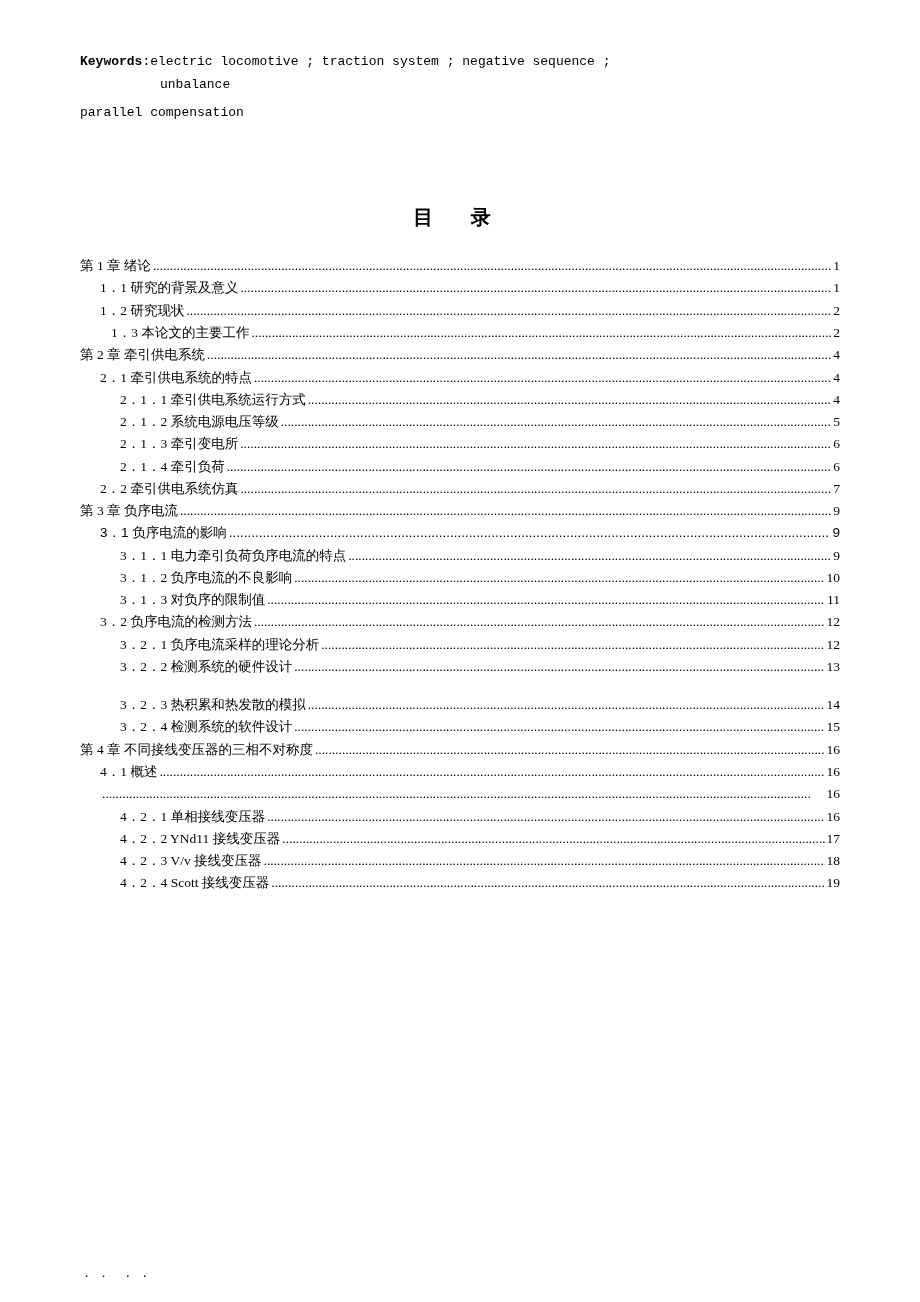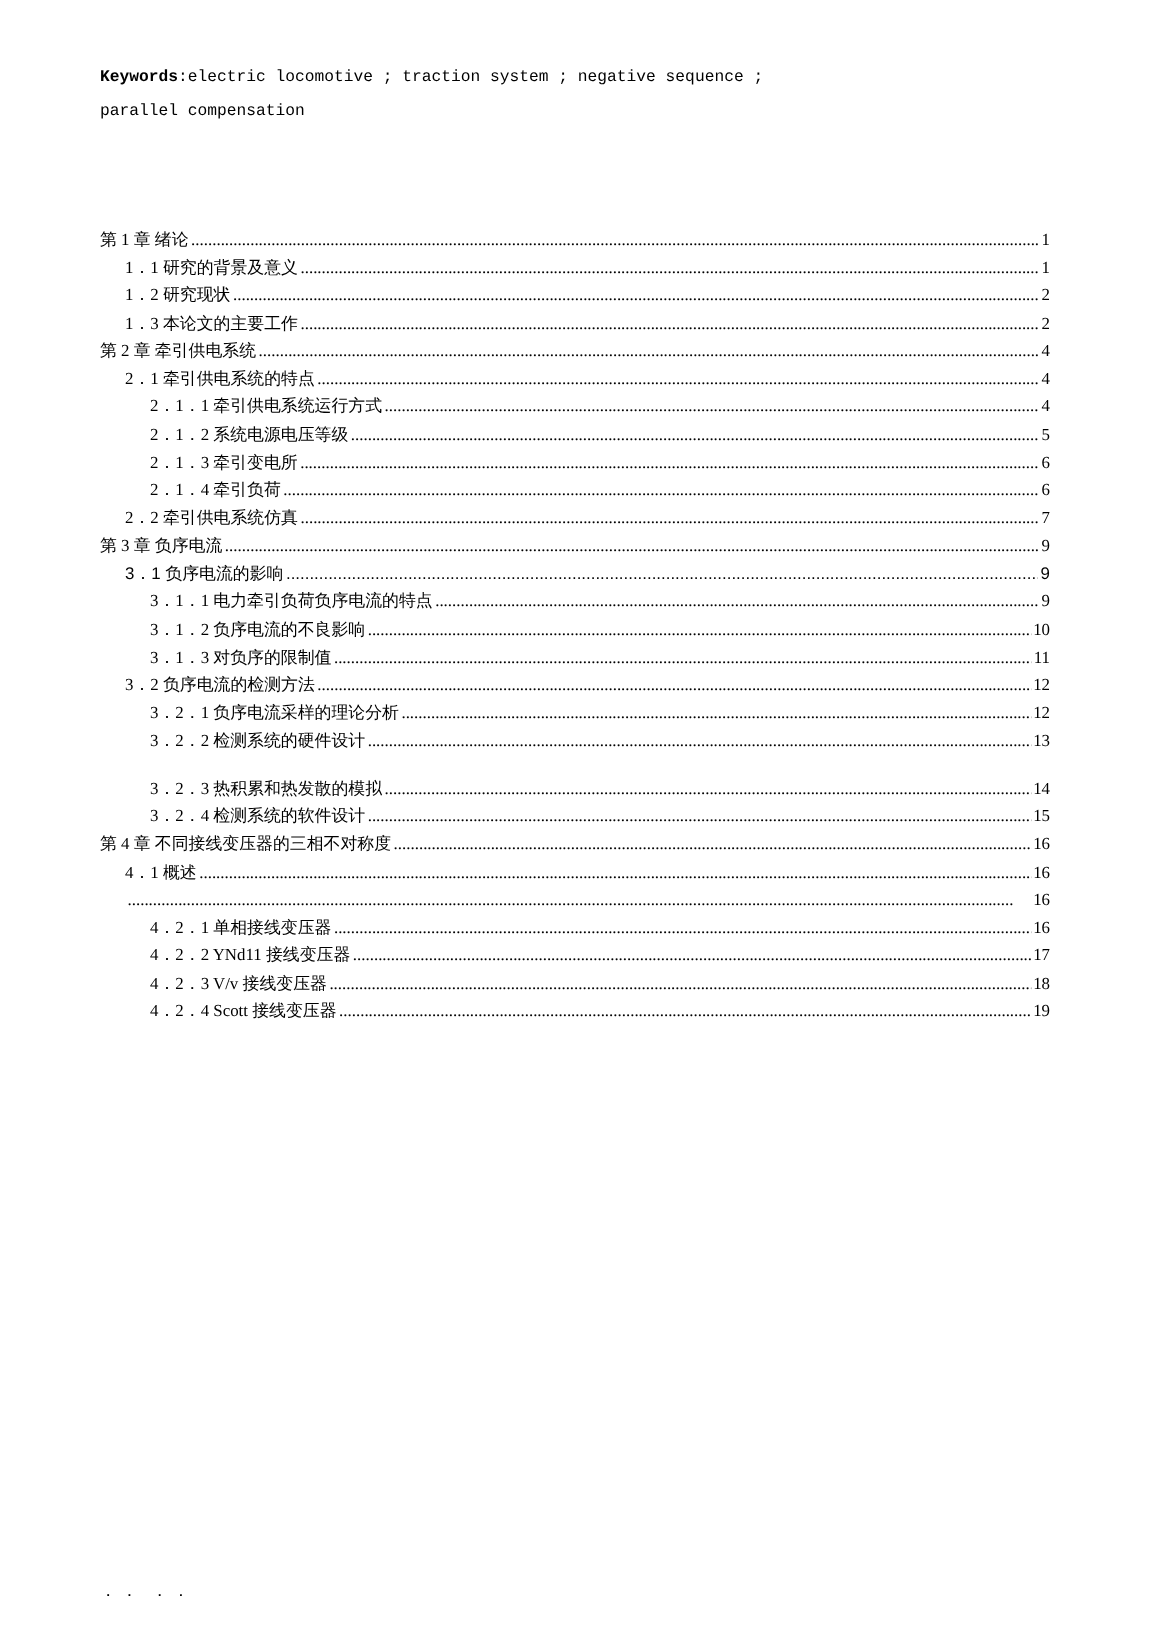--- a/index.html
+++ b/index.html
@@ -90,46 +90,50 @@
 
 
   <div class="content-area">
 
     <div class="keywords-section">
       <div class="kw-line1">
         <span class="kw-bold">Keywords</span>
           <span class="kw-text">:</span>
           <span class="kw-text"> electric locomotive ; traction system ; negative sequence ;</span>
       </div>
+      <div class="kw-indent">
+        <span>unbalance</span>
+      </div>
       <div class="parallel-line">
         <span>parallel compensation</span>
       </div>
     </div>
 
     <div class="toc-section">
+      <div class="toc-title">目  录</div>
 
       <div id="toc-entries">
 
       <div style="display: flex; align-items: baseline; width: 100%; line-height: 1.65; font-size: 13.5px; font-family: SimSun, 宋体, serif; padding-left: 0px;">
             <span style="white-space: nowrap; flex-shrink: 0;">第 1 章   绪论</span>
             <span style="flex: 1 1 0%; overflow: hidden; white-space: nowrap; font-size: 13.5px; margin: 0px 2px;">..................................................................................................................................................................................................................</span>
             <span style="white-space: nowrap; flex-shrink: 0;">1</span>
           </div>
           <div style="display: flex; align-items: baseline; width: 100%; line-height: 1.65; font-size: 13.5px; font-family: SimSun, 宋体, serif; padding-left: 20px;">
             <span style="white-space: nowrap; flex-shrink: 0;">1．1 研究的背景及意义</span>
             <span style="flex: 1 1 0%; overflow: hidden; white-space: nowrap; font-size: 13.5px; margin: 0px 2px;">..................................................................................................................................................................................................................</span>
             <span style="white-space: nowrap; flex-shrink: 0;">1</span>
           </div>
           <div style="display: flex; align-items: baseline; width: 100%; line-height: 1.65; font-size: 13.5px; font-family: SimSun, 宋体, serif; padding-left: 20px;">
             <span style="white-space: nowrap; flex-shrink: 0;">1．2 研究现状</span>
             <span style="flex: 1 1 0%; overflow: hidden; white-space: nowrap; font-size: 13.5px; margin: 0px 2px;">..................................................................................................................................................................................................................</span>
             <span style="white-space: nowrap; flex-shrink: 0;">2</span>
           </div>
           <div style="display: flex; align-items: baseline; width: 100%; line-height: 1.65; font-size: 13.5px; font-family: SimSun, 宋体, serif; padding-left: 20px;">
-            <span style="white-space: nowrap; flex-shrink: 0;">1．3 本论文的主要工作</span>
+            <span style="white-space: nowrap; flex-shrink: 0; margin-left: 11px;">1．3 本论文的主要工作</span>
             <span style="flex: 1 1 0%; overflow: hidden; white-space: nowrap; font-size: 13.5px; margin: 0px 2px;">..................................................................................................................................................................................................................</span>
             <span style="white-space: nowrap; flex-shrink: 0;">2</span>
           </div>
           <div style="display: flex; align-items: baseline; width: 100%; line-height: 1.65; font-size: 13.5px; font-family: SimSun, 宋体, serif; padding-left: 0px;">
             <span style="white-space: nowrap; flex-shrink: 0;">第 2 章   牵引供电系统</span>
             <span style="flex: 1 1 0%; overflow: hidden; white-space: nowrap; font-size: 13.5px; margin: 0px 2px;">..................................................................................................................................................................................................................</span>
             <span style="white-space: nowrap; flex-shrink: 0;">4</span>
           </div>
           <div style="display: flex; align-items: baseline; width: 100%; line-height: 1.65; font-size: 13.5px; font-family: SimSun, 宋体, serif; padding-left: 20px;">
             <span style="white-space: nowrap; flex-shrink: 0;">2．1 牵引供电系统的特点</span>

